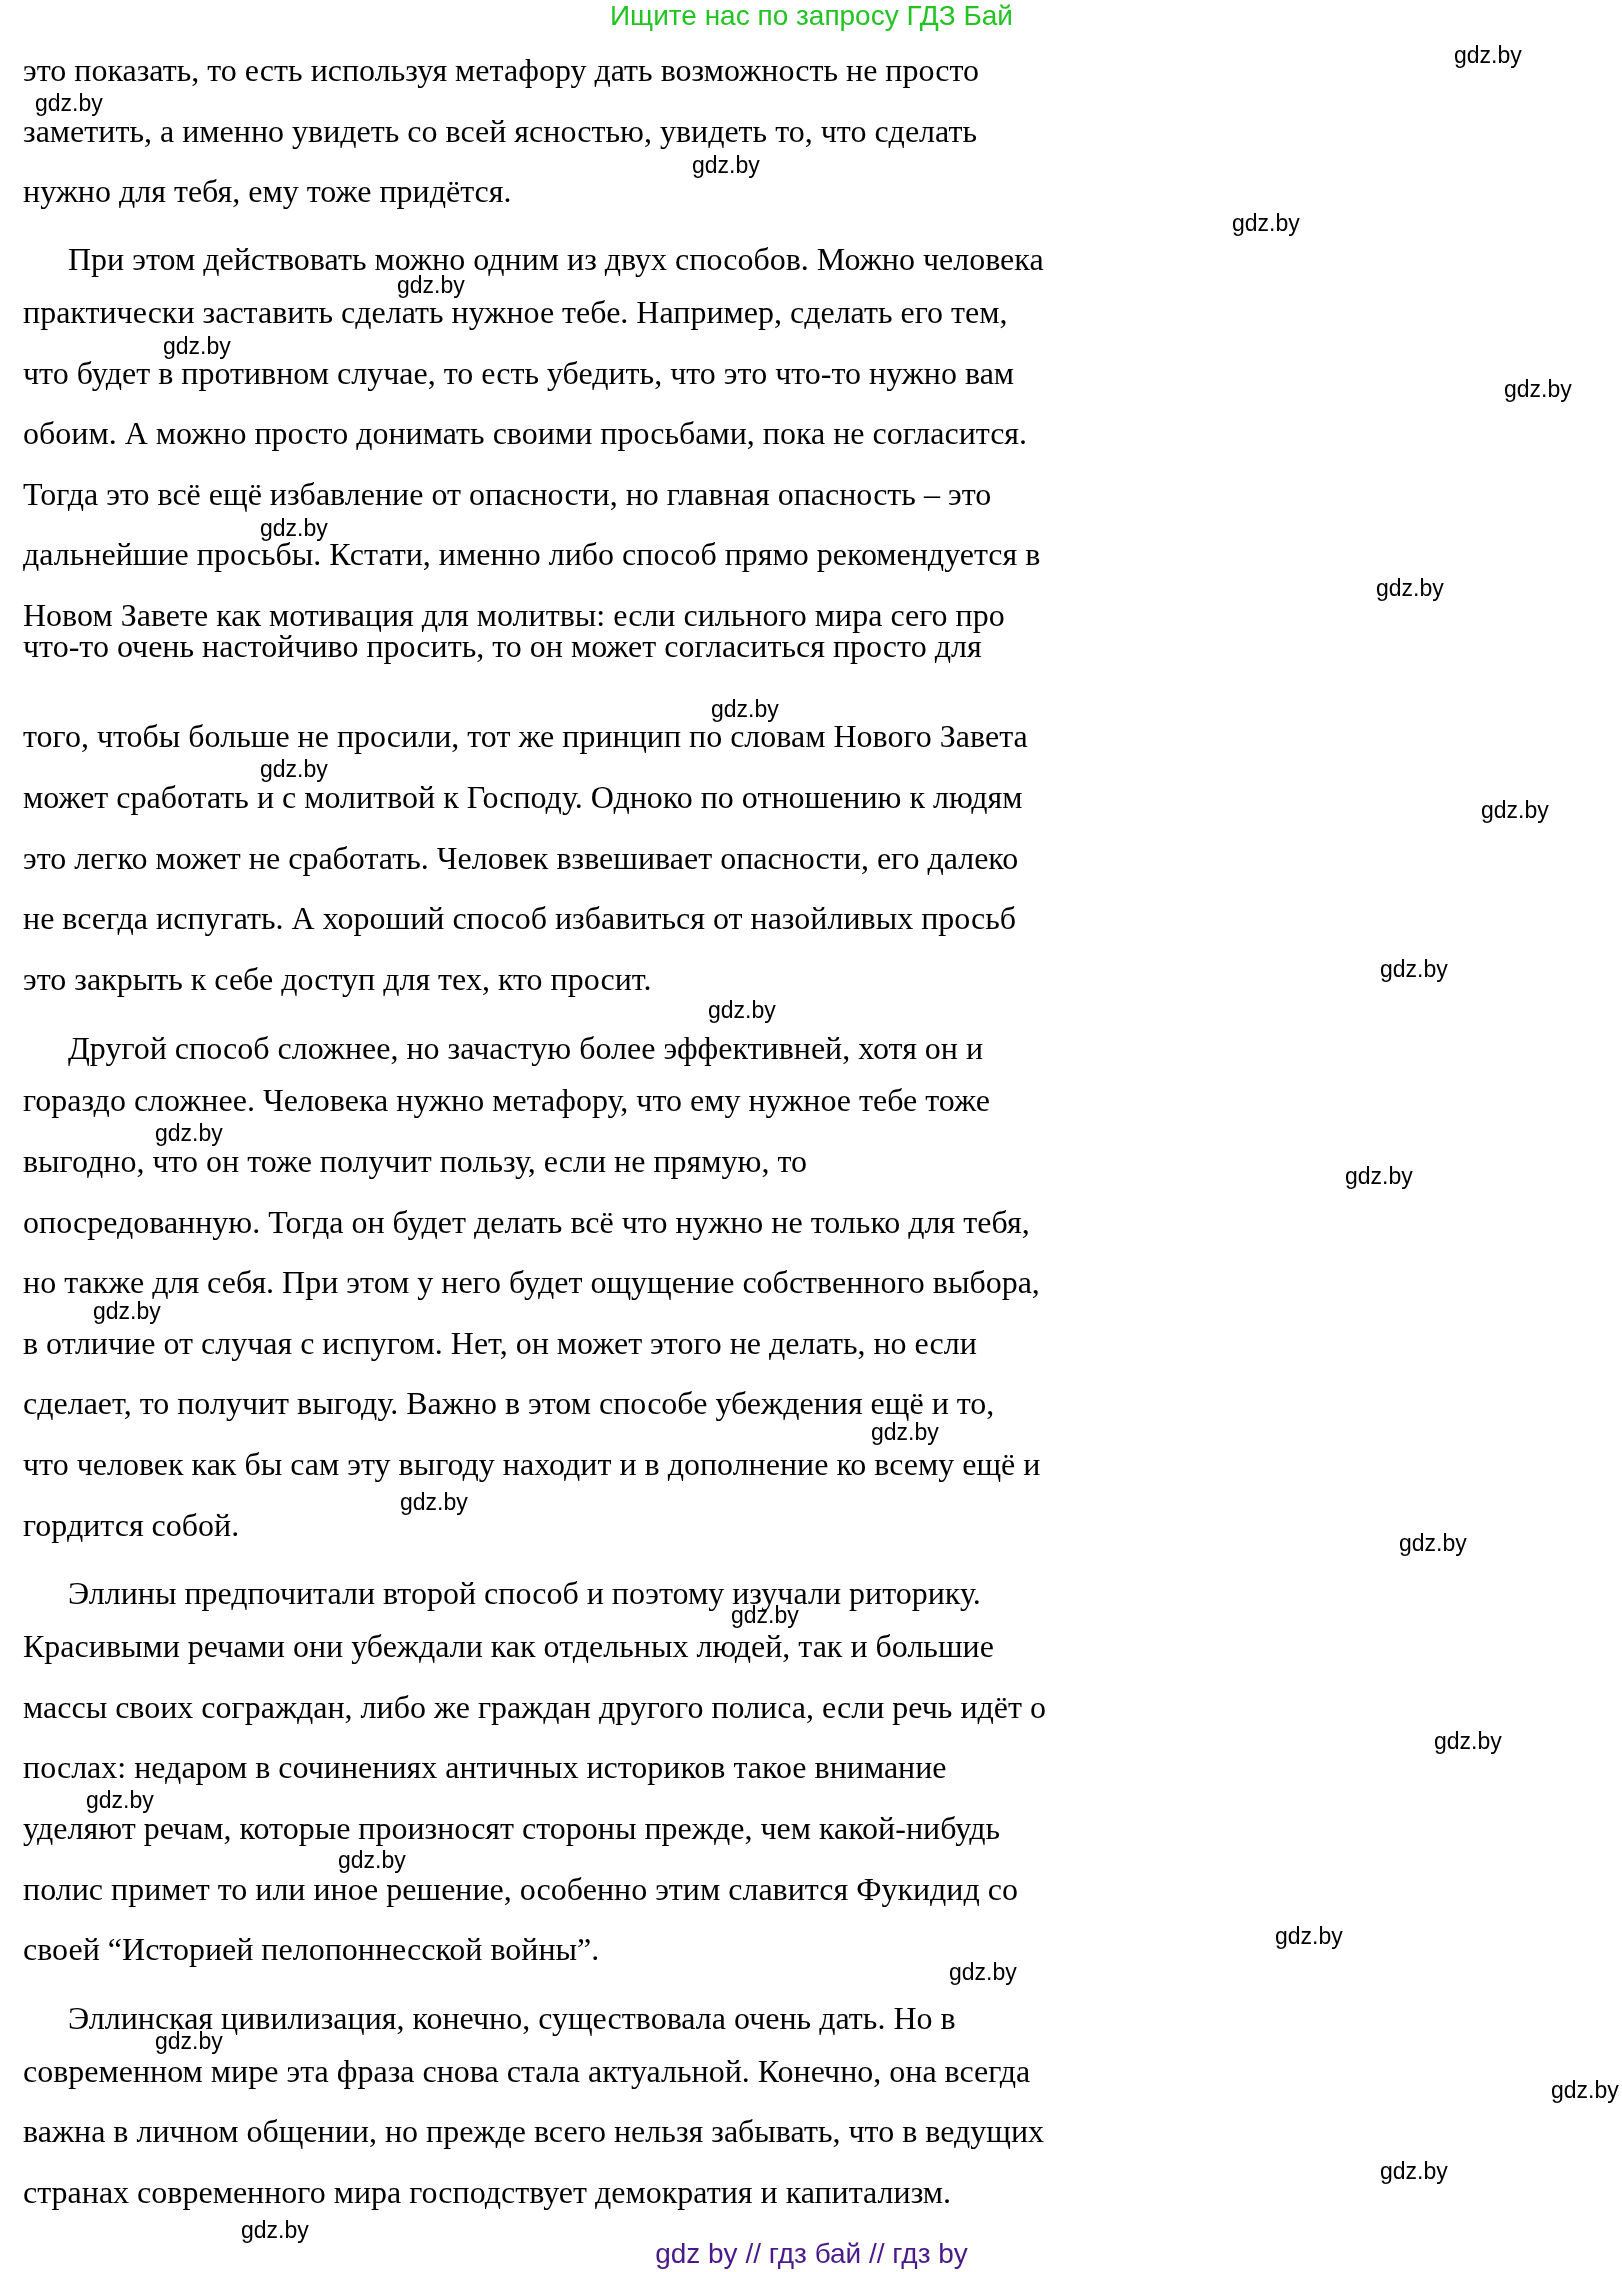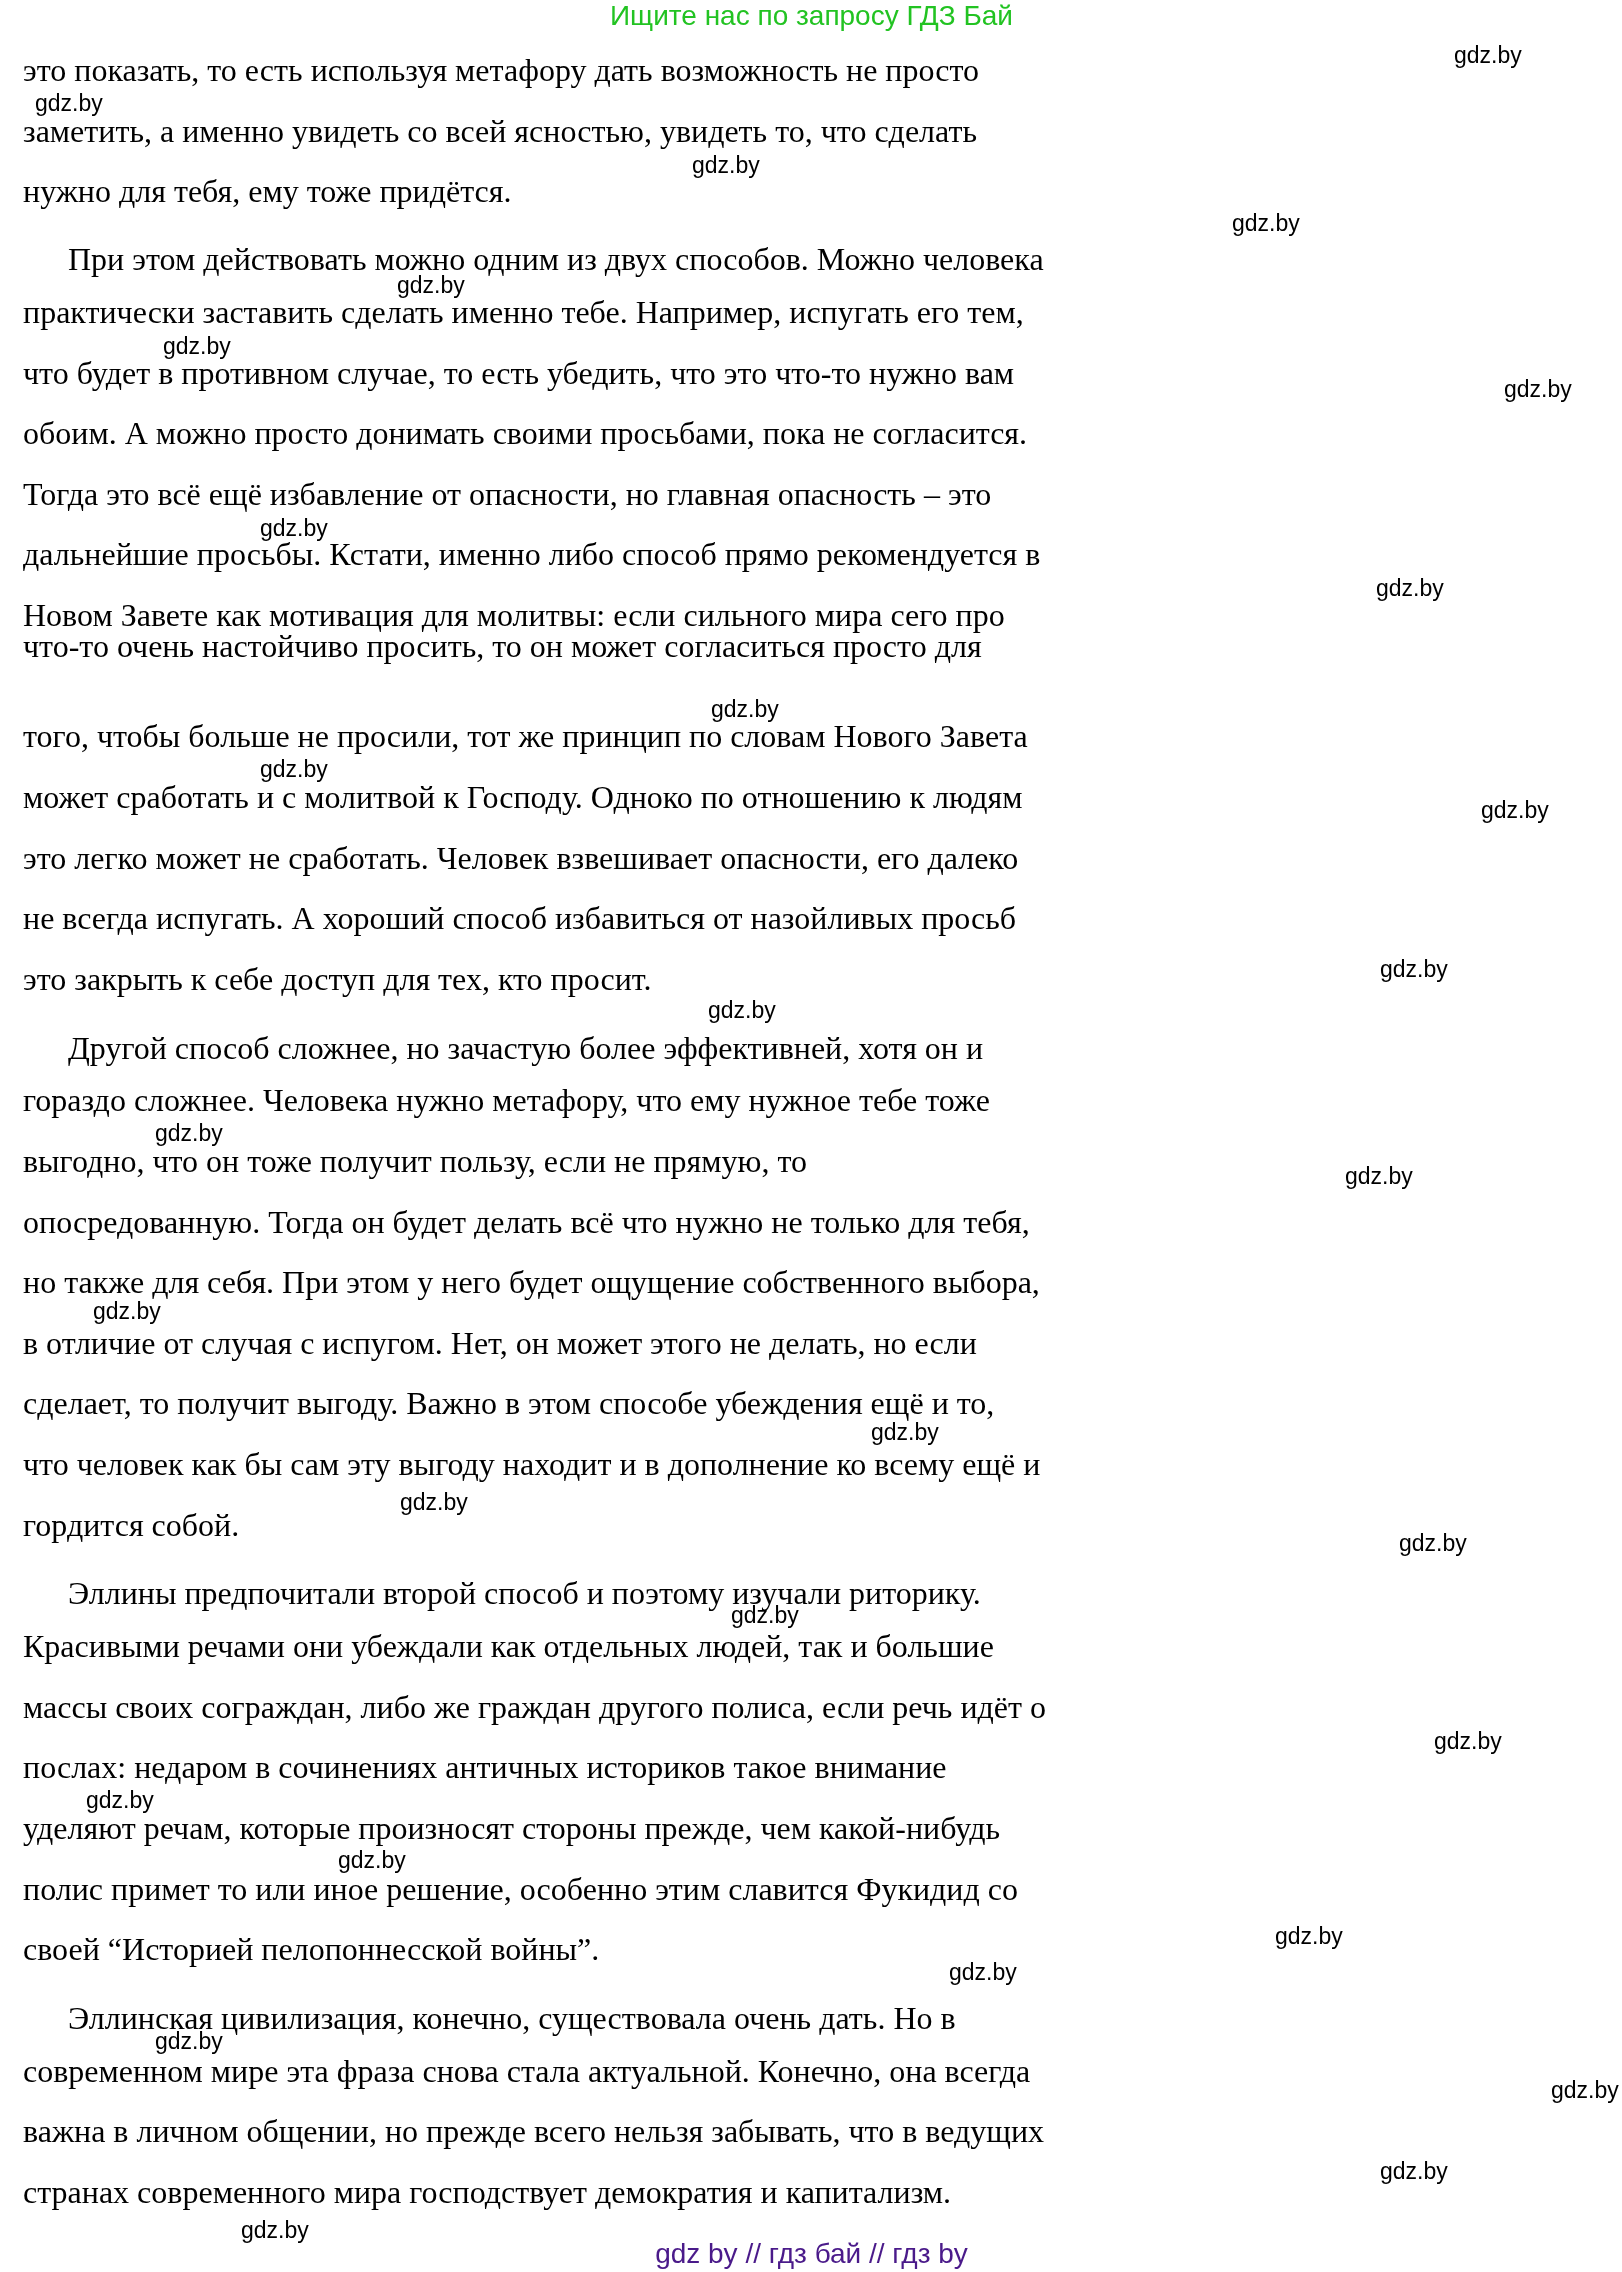--- a/index.html
+++ b/index.html
@@ -17,21 +17,21 @@
 </style>
 </head>
 <body>
 
 <div class="header">Ищите нас по запросу ГДЗ Бай</div>
 
 <div class="line" style="top:45px">это показать, то есть используя метафору дать возможность не просто</div>
 <div class="line" style="top:106px">заметить, а именно увидеть со всей ясностью, увидеть то, что сделать</div>
 <div class="line" style="top:166px">нужно для тебя, ему тоже придётся.</div>
 <div class="line indent" style="top:226px">При этом действовать можно одним из двух способов. Можно человека</div>
-<div class="line" style="top:287px">практически заставить сделать именно тебе. Например, испугать его тем,</div>
+<div class="line" style="top:287px">практически заставить сделать нужное тебе. Например, сделать его тем,</div>
 <div class="line" style="top:348px">что будет в противном случае, то есть убедить, что это что-то нужно вам</div>
 <div class="line" style="top:408px">обоим. А можно просто донимать своими просьбами, пока не согласится.</div>
 <div class="line" style="top:469px">Тогда это всё ещё избавление от опасности, но главная опасность – это</div>
 <div class="line" style="top:529px">дальнейшие просьбы. Кстати, именно либо способ прямо рекомендуется в</div>
 <div class="line" style="top:590px">Новом Завете как мотивация для молитвы: если сильного мира сего про</div>
 <div class="line" style="top:621px">что-то очень настойчиво просить, то он может согласиться просто для</div>
 <div class="line" style="top:711px">того, чтобы больше не просили, тот же принцип по словам Нового Завета</div>
 <div class="line" style="top:772px">может сработать и с молитвой к Господу. Одноко по отношению к людям</div>
 <div class="line" style="top:833px">это легко может не сработать. Человек взвешивает опасности, его далеко</div>
 <div class="line" style="top:893px">не всегда испугать. А хороший способ избавиться от назойливых просьб</div>

